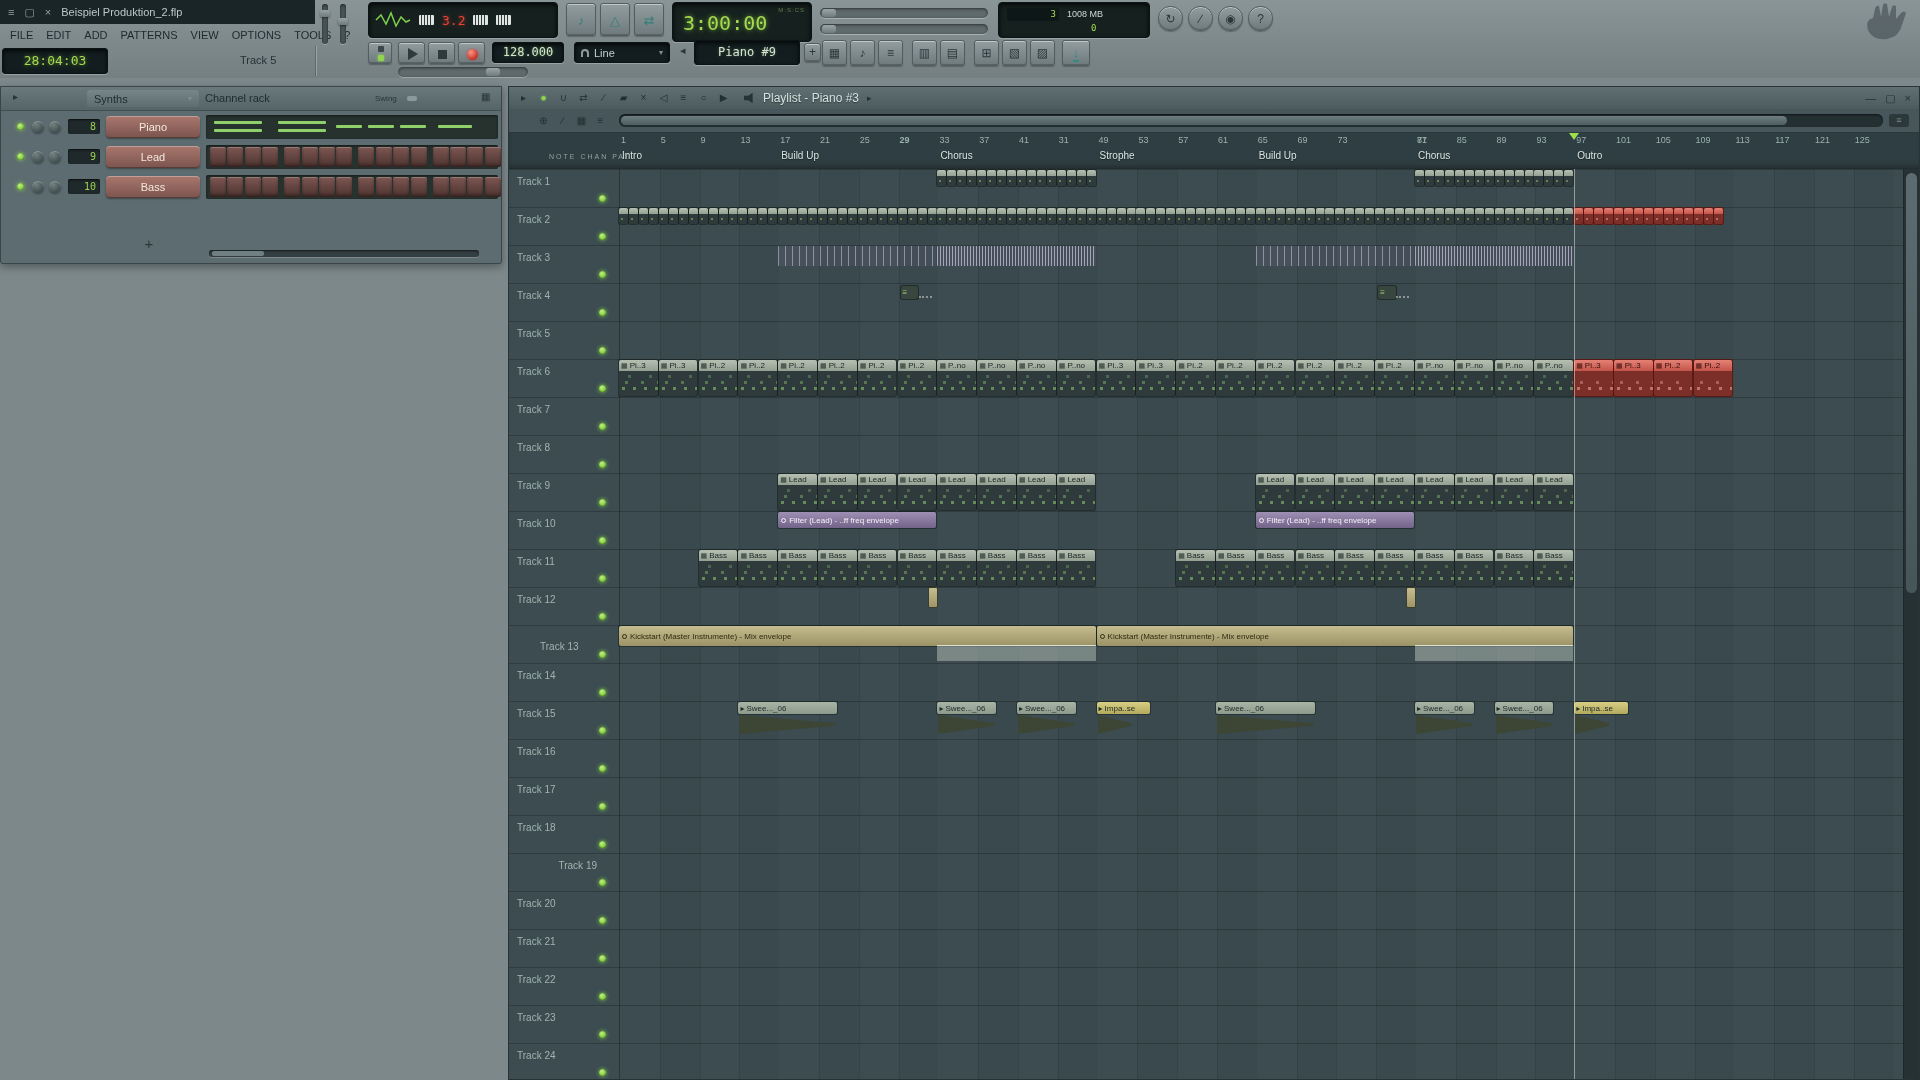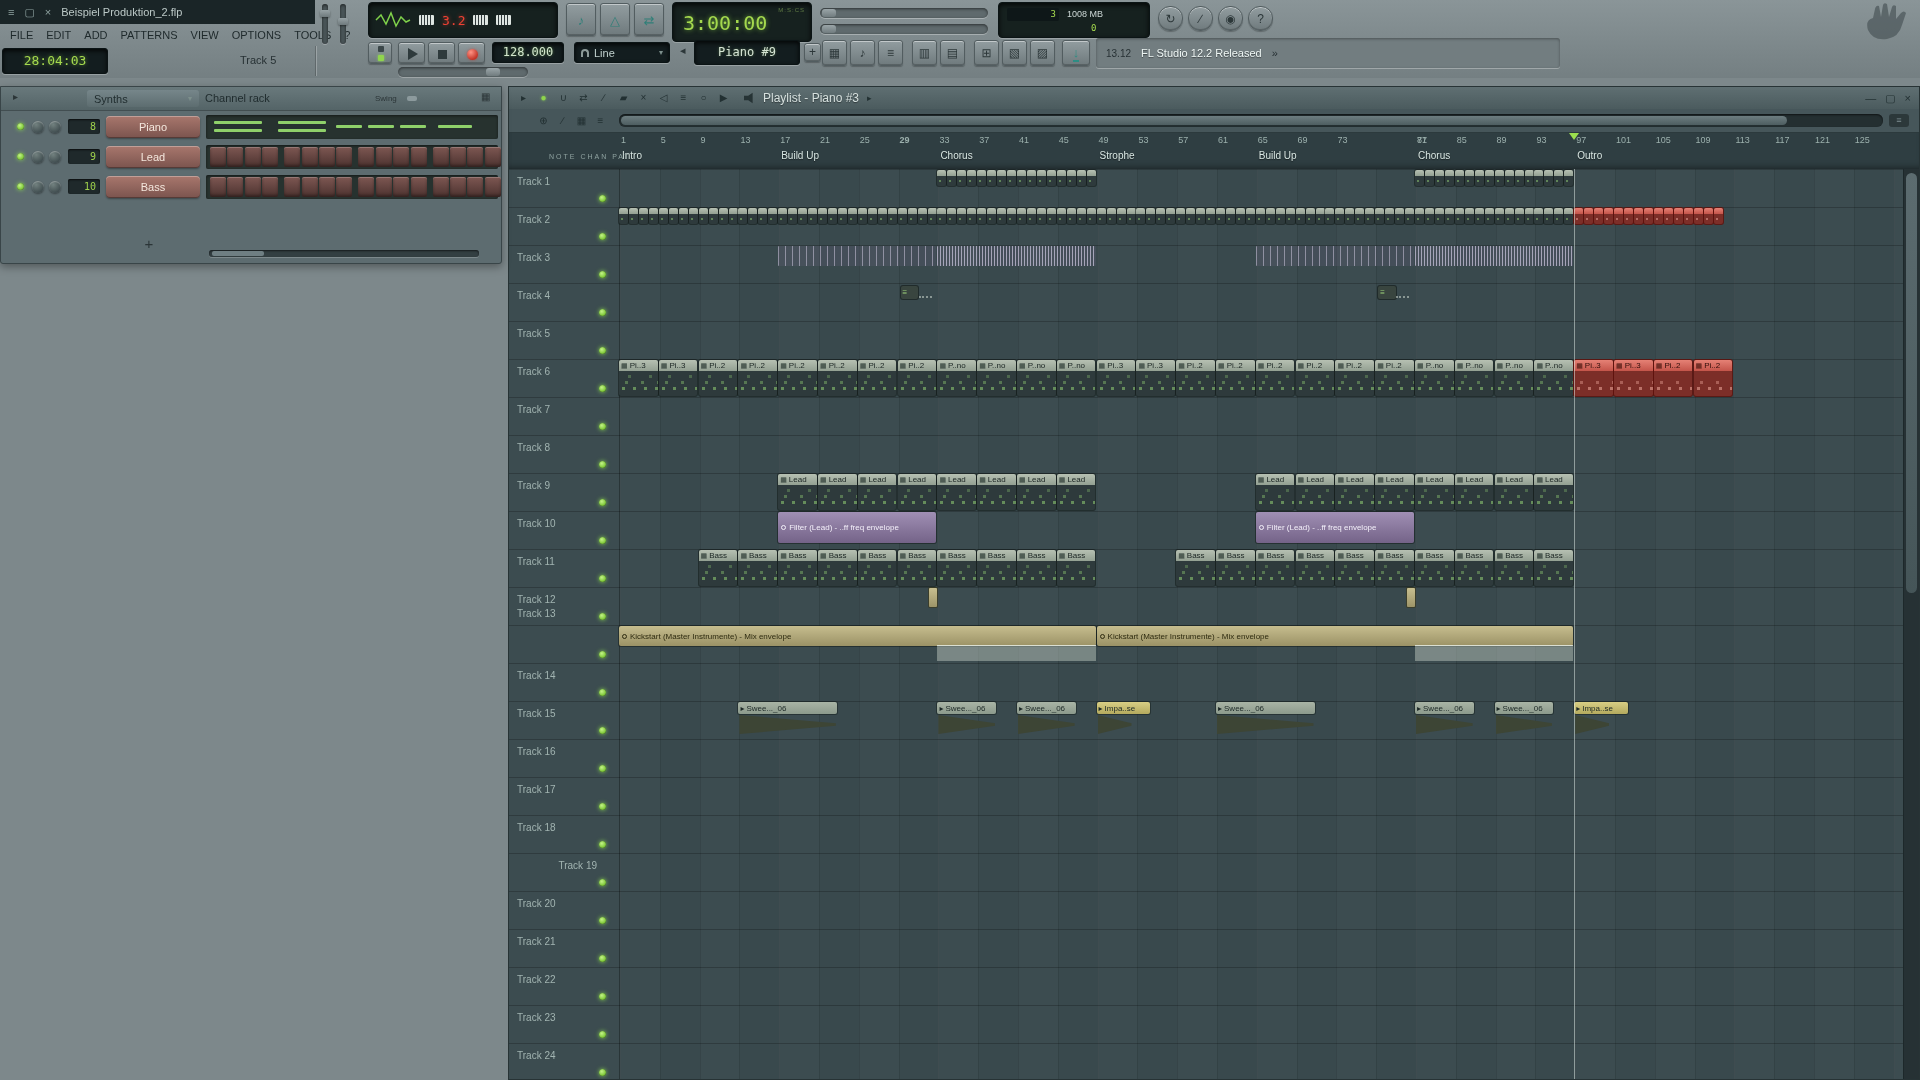--- a/index.html
+++ b/index.html
@@ -136,21 +136,21 @@
 .clip.red .hd{background:linear-gradient(#e58175,#c4544a);color:#2f0e0a}
 .clip.red .hd .g{color:#471610}
 .red .note-tex{background-image:
  repeating-linear-gradient(90deg,transparent 0 3px,rgba(238,168,156,.55) 3px 6px,transparent 6px 11px),
  repeating-linear-gradient(90deg,transparent 0 6px,rgba(238,168,156,.4) 6px 9px,transparent 9px 16px)}
 .red .mini-tex{background-image:repeating-linear-gradient(90deg,transparent 0 2px,rgba(238,168,156,.5) 2px 4px,transparent 4px 7px)}
 .stripeclip{position:absolute;height:20px;z-index:4;background-color:rgba(122,106,144,.18);border-radius:1px}
 .stripeclip.sparse{background-image:repeating-linear-gradient(90deg,rgba(216,208,232,.5) 0 1px,transparent 1px 7px)}
 .stripeclip.dense{background-image:repeating-linear-gradient(90deg,rgba(224,216,242,.62) 0 1px,transparent 1px 3px)}
 .auto{position:absolute;border-radius:2px;font-size:8px;display:flex;align-items:center;gap:3px;padding:0 3px;white-space:nowrap;overflow:hidden;box-shadow:0 0 0 1px rgba(16,24,22,.5);z-index:4}
-.auto.purple{height:31px;background:linear-gradient(#a08fb4,#746388);color:#f4f0fa}
+.auto.purple{height:16px;background:linear-gradient(#a08fb4,#746388);color:#f4f0fa}
 .auto.khaki{height:20px;background:linear-gradient(#c6bd8e,#9b9266);color:#2e2b10}
 .env-ic{width:5px;height:5px;border:1px solid currentColor;border-radius:50%;flex:0 0 auto}
 .band{position:absolute;height:16px;background:rgba(198,208,198,.45);border-top:1px solid rgba(236,244,238,.7);z-index:4}
 .audio{position:absolute;height:33px;z-index:4}
 .audio .hd{position:absolute;top:0;left:0;right:0;height:12px;background:linear-gradient(#a9b4a5,#8c9a8c);font-size:8px;display:flex;gap:2px;align-items:center;padding:0 2px;color:#1c2826;border-radius:2px;white-space:nowrap;overflow:hidden;box-shadow:0 0 0 1px rgba(16,24,22,.45)}
 .audio.impact .hd{background:linear-gradient(#d8ce84,#b4aa5e)}
 .wave{position:absolute;left:1px;top:13px;right:1px;height:19px;background:#3d4535;clip-path:polygon(0 0,100% 43%,100% 57%,0 100%)}
 .audio.impact .wave{right:35%}
 .chip{position:absolute;height:19px;background:linear-gradient(#c8bf90,#9d9468);box-shadow:0 0 0 1px rgba(60,58,30,.7);border-radius:1px;z-index:4}
 .tinyclip{position:absolute;height:13px;background:#39453f;box-shadow:0 0 0 1px rgba(16,24,22,.6);border-radius:2px;color:#9ad178;font-size:8px;line-height:13px;padding-left:2px;z-index:4;overflow:hidden}
@@ -265,25 +265,20 @@
         <div class="bvl win-btn" style="left: 878px;">≡</div>
         <div class="bvl win-btn" style="left: 912px;">▥</div>
         <div class="bvl win-btn" style="left: 940px;">▤</div>
         <div class="bvl win-btn" style="left: 974px;">⊞</div>
         <div class="bvl win-btn" style="left: 1002px;">▧</div>
         <div class="bvl win-btn" style="left: 1030px;">▨</div>
       </div>
 
     <button id="dl-btn" class="bvl"><span class="dl-ic">↓</span></button>
 
-    <div id="hintbar">
-      <span id="hint-ver">13.12</span>
-      <span id="hint-text">FL Studio 12.2 Released</span>
-      <span id="hint-chev">»</span>
-    </div>
 
     <svg id="hand" width="52" height="40">
       <path d="M6 28 Q3 18 11 16 L13 7 Q14 3 17 4 L19 15 L21 3 Q22 0 25 2 L27 15 L30 5 Q31 2 34 4 L34 17 L39 11 Q42 8 44 11 L40 23 Q37 35 25 37 Q11 39 6 28 Z" fill="#49545 7" opacity="0.85" style="fill:#495457"></path>
     </svg>
   </header>
 
   <section id="rack">
     <div class="rack-header">
       <span class="rk-collapse">▸</span>
       <span class="rk-group">
@@ -419,21 +414,21 @@
         <div class="bar-num" style="left: 151.8px;">5</div>
         <div class="bar-num" style="left: 191.6px;">9</div>
         <div class="bar-num" style="left: 231.4px;">13</div>
         <div class="bar-num" style="left: 271.2px;">17</div>
         <div class="bar-num" style="left: 311px;">21</div>
         <div class="bar-num" style="left: 350.8px;">25</div>
         <div class="bar-num" style="left: 390.6px; font-weight: bold;">29</div>
         <div class="bar-num" style="left: 430.4px;">33</div>
         <div class="bar-num" style="left: 470.2px;">37</div>
         <div class="bar-num" style="left: 510px;">41</div>
-        <div class="bar-num" style="left: 549.8px;">45</div>
+        <div class="bar-num" style="left: 549.8px;">31</div>
         <div class="bar-num" style="left: 589.6px;">49</div>
         <div class="bar-num" style="left: 629.4px;">53</div>
         <div class="bar-num" style="left: 669.2px;">57</div>
         <div class="bar-num" style="left: 709px;">61</div>
         <div class="bar-num" style="left: 748.8px;">65</div>
         <div class="bar-num" style="left: 788.6px;">69</div>
         <div class="bar-num" style="left: 828.4px;">73</div>
         <div class="bar-num" style="left: 880px; margin-left: 28px;">77</div>
         <div class="bar-num" style="left: 908px;">81</div>
         <div class="bar-num" style="left: 947.8px;">85</div>
@@ -479,21 +474,21 @@
       <div class="trk-name" style="top: 355px;">Track 8</div>
       <div class="led trk-led" style="top: 374px;"></div>
       <div class="trk-name" style="top: 393px;">Track 9</div>
       <div class="led trk-led" style="top: 412px;"></div>
       <div class="trk-name" style="top: 431px;">Track 10</div>
       <div class="led trk-led" style="top: 450px;"></div>
       <div class="trk-name" style="top: 469px;">Track 11</div>
       <div class="led trk-led" style="top: 488px;"></div>
       <div class="trk-name" style="top: 507px;">Track 12</div>
       <div class="led trk-led" style="top: 526px;"></div>
-      <div class="trk-name" style="top: 521px;">Track 13</div>
+      <div class="trk-name" style="top: 554px; margin-left: 23px;">Track 13</div>
       <div class="led trk-led" style="top: 564px;"></div>
       <div class="trk-name" style="top: 583px;">Track 14</div>
       <div class="led trk-led" style="top: 602px;"></div>
       <div class="trk-name" style="top: 621px;">Track 15</div>
       <div class="led trk-led" style="top: 640px;"></div>
       <div class="trk-name" style="top: 659px;">Track 16</div>
       <div class="led trk-led" style="top: 678px;"></div>
       <div class="trk-name" style="top: 697px;">Track 17</div>
       <div class="led trk-led" style="top: 716px;"></div>
       <div class="trk-name" style="top: 735px;">Track 18</div>

